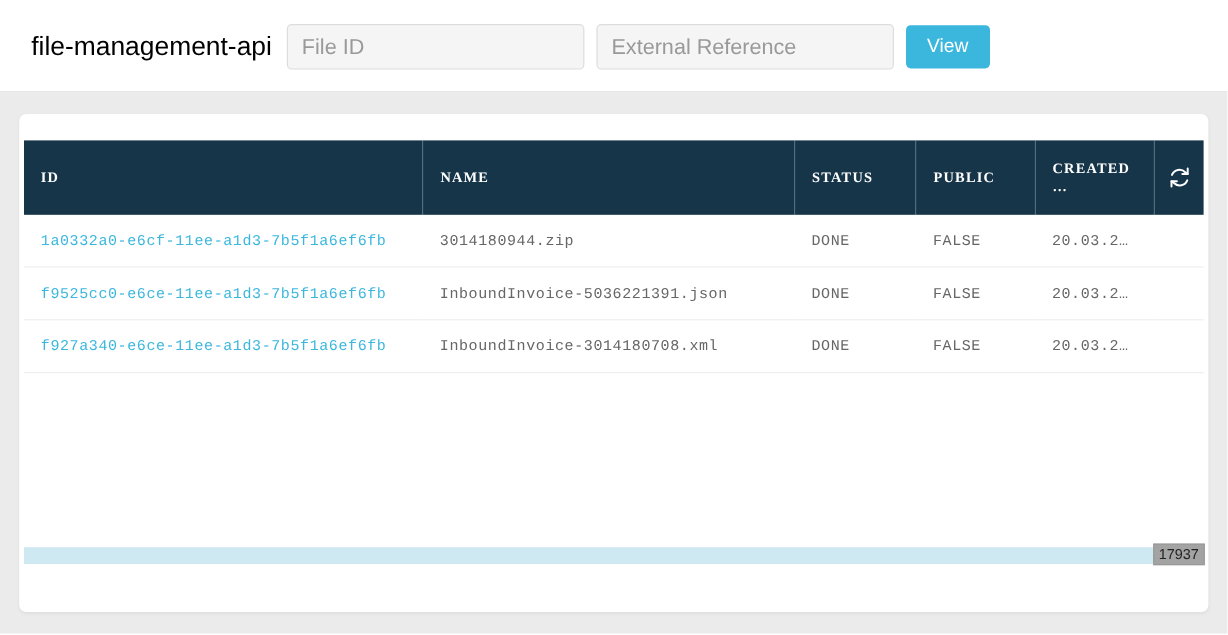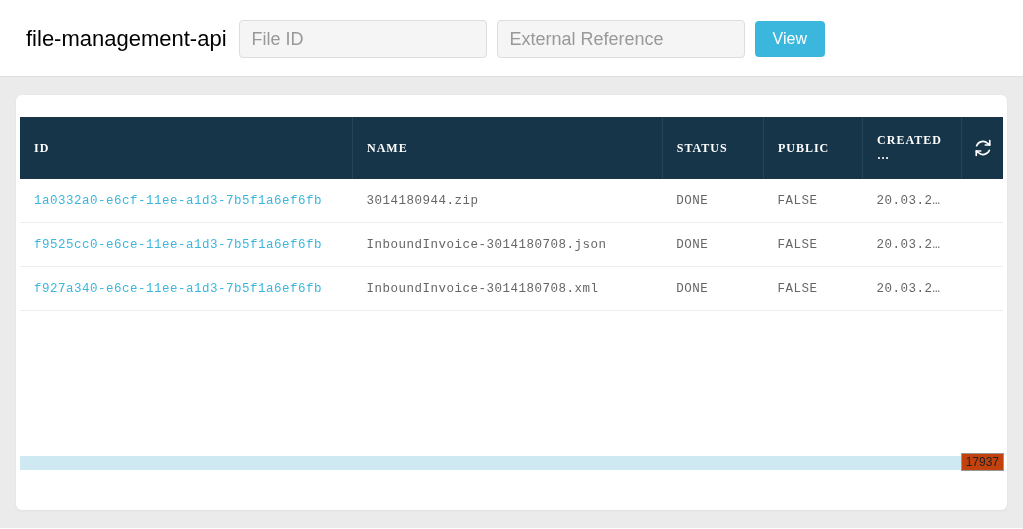--- a/index.html
+++ b/index.html
@@ -105,21 +105,21 @@
       left: 4px;
       right: 4px;
       bottom: 40px;
       height: 14px;
       background: #cfe9f2;
     }
     .count-badge {
       position: absolute;
       right: 3px;
       bottom: 39px;
-      background: #c2410c;
+      background: #a3a3a3;
       border: 1px solid #999;
       font-size: 12px;
       padding: 1px 4px;
       color: #222;
       font-family: Arial, sans-serif;
     }
   </style>
 </head>
 <body>
 
@@ -164,21 +164,21 @@
           <tr>
             <td class="id-cell"><a href="#">1a0332a0-e6cf-11ee-a1d3-7b5f1a6ef6fb</a></td>
             <td>3014180944.zip</td>
             <td>DONE</td>
             <td>FALSE</td>
             <td>20.03.202…</td>
             <td></td>
           </tr>
           <tr>
             <td class="id-cell"><a href="#">f9525cc0-e6ce-11ee-a1d3-7b5f1a6ef6fb</a></td>
-            <td>InboundInvoice-3014180708.json</td>
+            <td>InboundInvoice-5036221391.json</td>
             <td>DONE</td>
             <td>FALSE</td>
             <td>20.03.202…</td>
             <td></td>
           </tr>
           <tr>
             <td class="id-cell"><a href="#">f927a340-e6ce-11ee-a1d3-7b5f1a6ef6fb</a></td>
             <td>InboundInvoice-3014180708.xml</td>
             <td>DONE</td>
             <td>FALSE</td>

